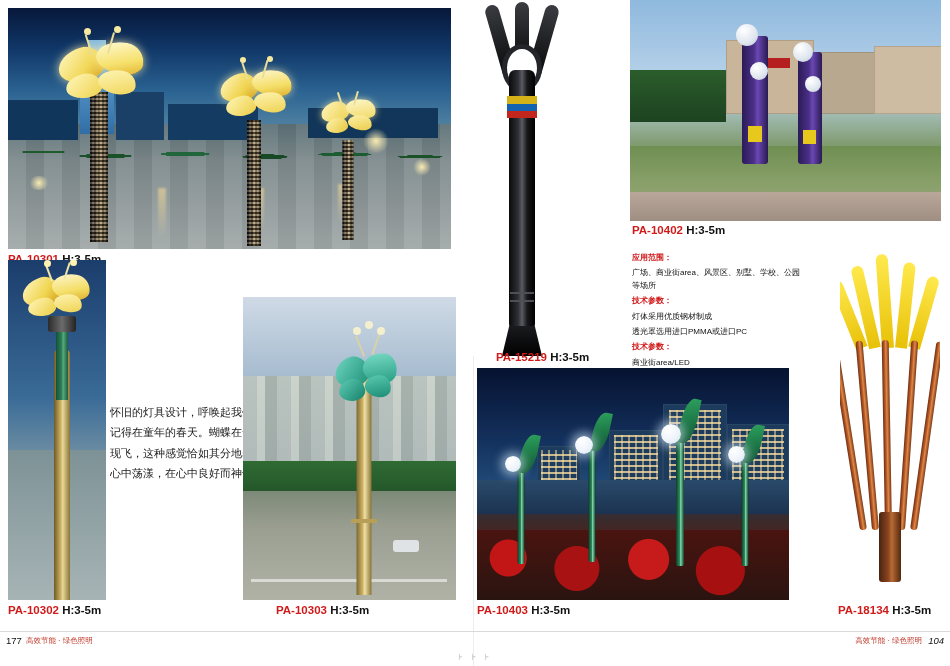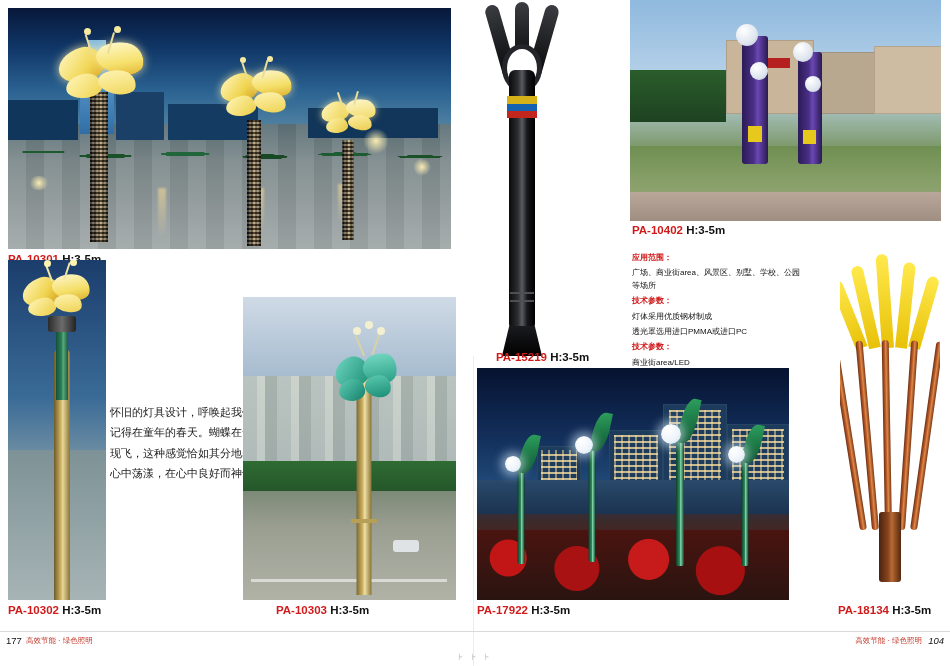--- a/index.html
+++ b/index.html
@@ -362,21 +362,21 @@
       <div class="n3leaf" style="left:26px;top:0;transform:rotate(12deg);height:46px;"></div>
       <div class="n3ball" style="left:6px;top:26px;width:20px;height:20px;"></div>
     </div>
     <div class="n3lamp" style="left:246px;top:56px;width:44px;height:142px;">
       <div class="n3pole" style="height:112px;"></div>
       <div class="n3leaf" style="left:22px;top:0;transform:rotate(12deg);"></div>
       <div class="n3ball" style="left:5px;top:22px;width:17px;height:17px;"></div>
     </div>
   </div>
   <div class="caption" style="left:477px;top:604px;">
-    <span>PA-17922</span>
+    <span>PA-10403</span>
     <span class="sz">H:3-5m</span>
   </div>
 
   <div class="photo" id="p10404">
     <div class="t4fan">
       <div class="t4blade" style="left:4px;height:72px;transform:rotate(-22deg);"></div>
       <div class="t4blade" style="left:17px;height:84px;transform:rotate(-13deg);"></div>
       <div class="t4blade" style="left:30px;height:94px;transform:rotate(-4deg);"></div>
       <div class="t4blade" style="left:43px;height:86px;transform:rotate(6deg);"></div>
       <div class="t4blade" style="left:56px;height:74px;transform:rotate(16deg);"></div>

